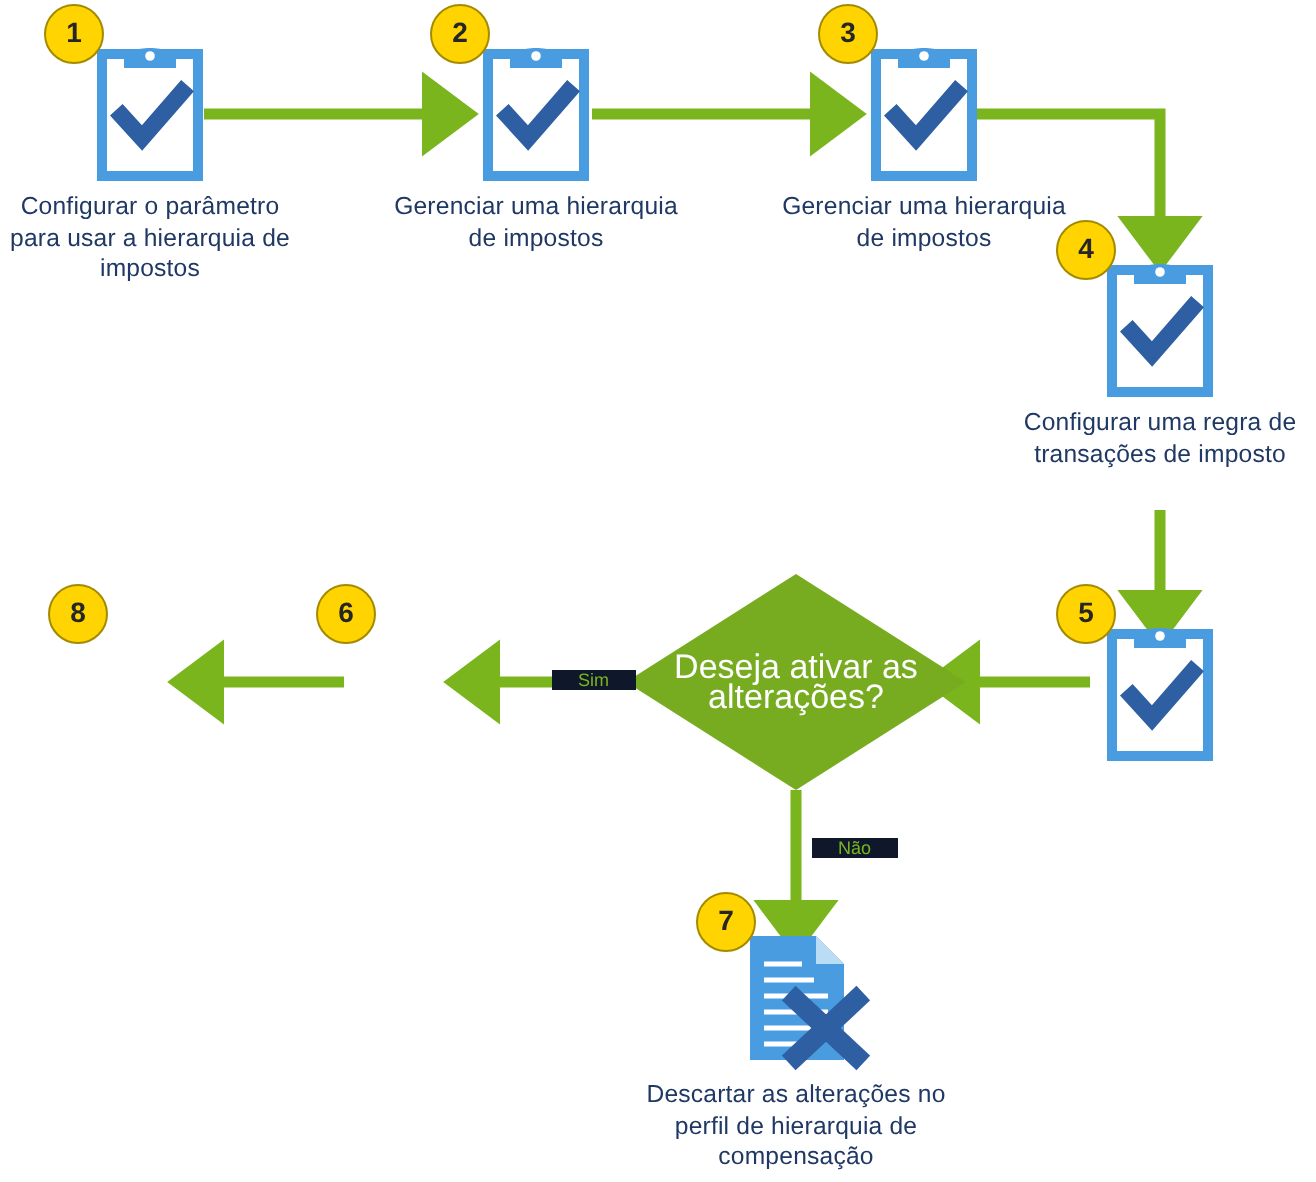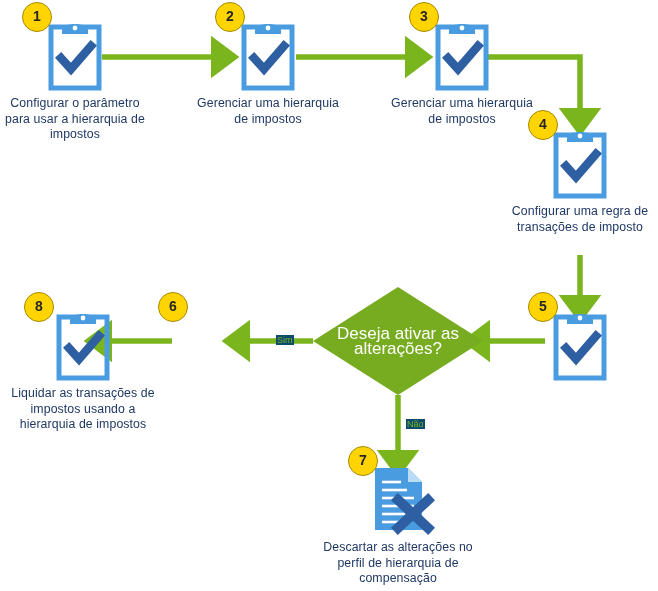--- a/index.html
+++ b/index.html
@@ -101,22 +101,22 @@
     width: 658px;
     height: 591px;
     z-index: 1;
   }
   .edge-label {
     position: absolute;
     font-size: 9px;
     color: #7AB51D;
     font-family: "Liberation Sans", sans-serif;
     z-index: 4;
-    background: #0c4a6e;
-    padding: 0 1px;
+    background: #0f172a;
+    padding: 0 13px;
     line-height: 10px;
   }
   .layer-nodes { position: absolute; top:0; left:0; width:658px; height:591px; z-index: 3; }
 </style>
 </head>
 <body>
 
 <div id="canvas">
 
   <svg id="connectors" viewBox="0 0 658 591" xmlns="http://www.w3.org/2000/svg">
@@ -237,31 +237,20 @@
           <g stroke="#2E5FA3" stroke-width="10" stroke-linecap="square">
             <line x1="37" y1="38" x2="67" y2="66"></line>
             <line x1="67" y1="38" x2="37" y2="66"></line>
           </g>
         </svg>
       </div>
       <div class="node-label">Descartar as alterações no perfil de hierarquia de compensação</div>
     </div>
     <div class="badge" style="left:348px; top:446px;">7</div>
 
-    <div class="node" style="left:8px; top:306px;">
-      <div class="node-icon-wrap">
-        <svg class="node-icon" viewBox="0 0 58 74">
-          <rect x="5" y="9" width="48" height="61" fill="none" stroke="#4A9CE0" stroke-width="5"></rect>
-          <path d="M16,12 C16,4 42,4 42,12 L42,16 L16,16 Z" fill="#4A9CE0"></path>
-          <circle cx="29" cy="10" r="2.4" fill="#ffffff"></circle>
-          <path d="M15,40 L25,51 L45,28" fill="none" stroke="#2E5FA3" stroke-width="8.5" stroke-linecap="square" stroke-linejoin="miter"></path>
-        </svg>
-      </div>
-      <div class="node-label">Liquidar as transações de impostos usando a hierarquia de impostos</div>
-    </div>
     <div class="badge" style="left:24px; top:292px;">8</div>
 
     <div class="diamond-wrap" style="left:313px; top:287px;">
       <svg width="170" height="108" viewBox="0 0 170 108">
         <polygon points="85,0 170,54 85,108 0,54" fill="#77AC20"></polygon>
       </svg>
       <div class="diamond-text">Deseja ativar as alterações?</div>
     </div>
 
   </div>

